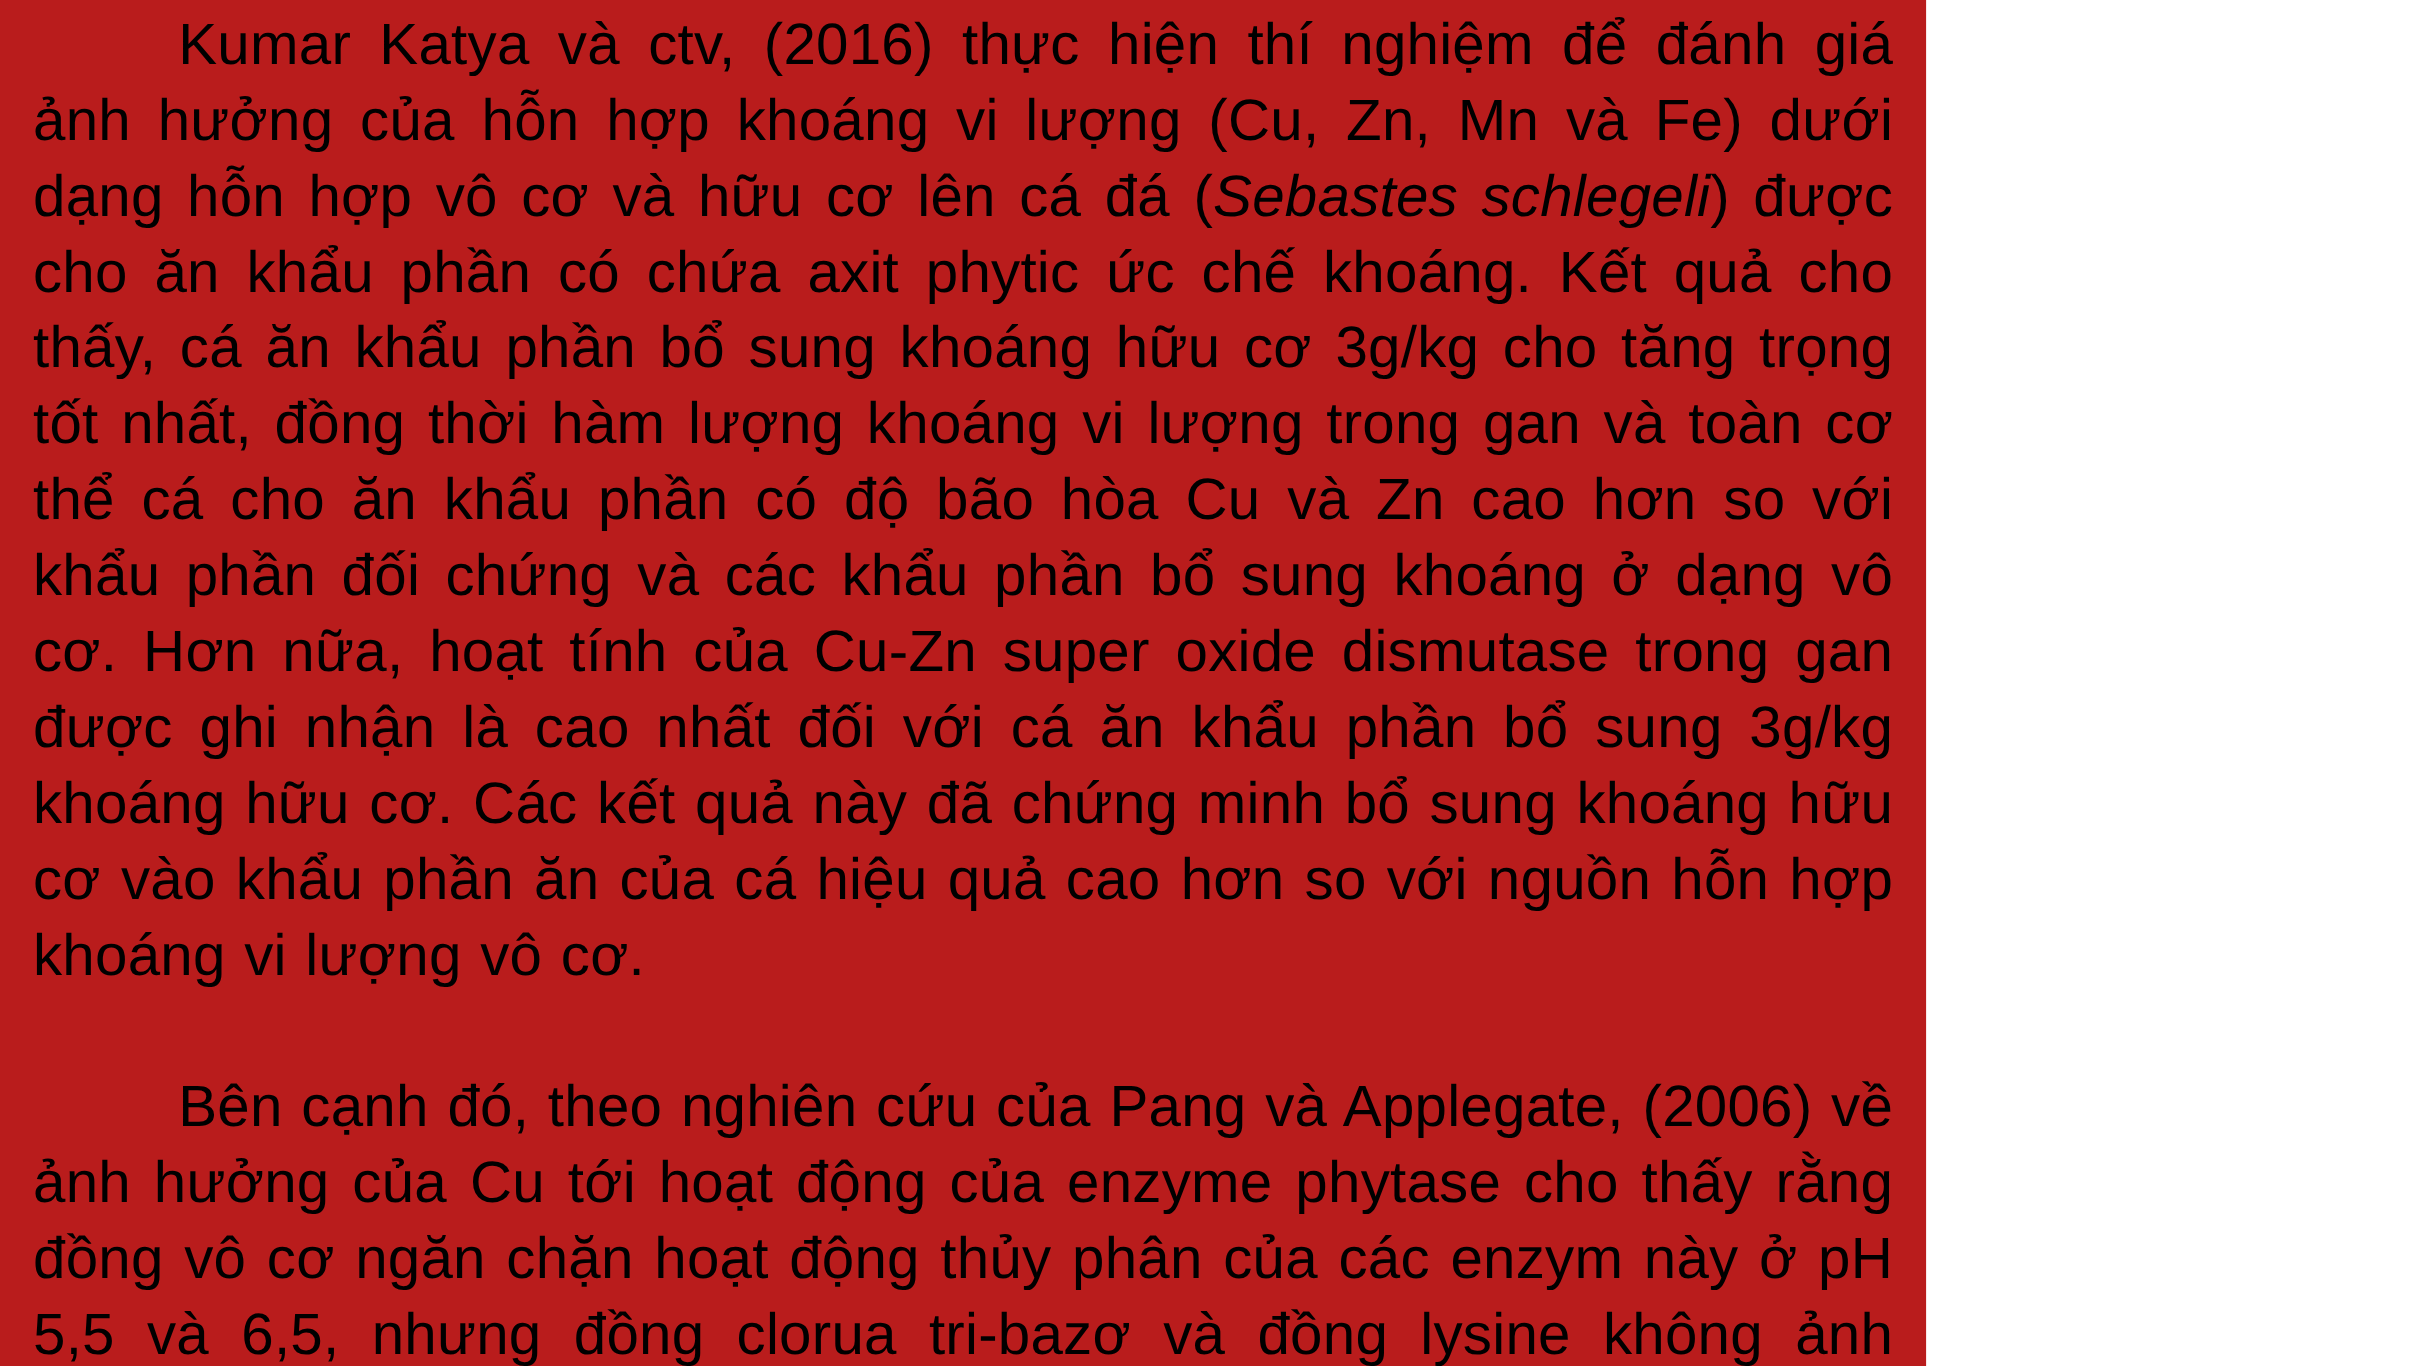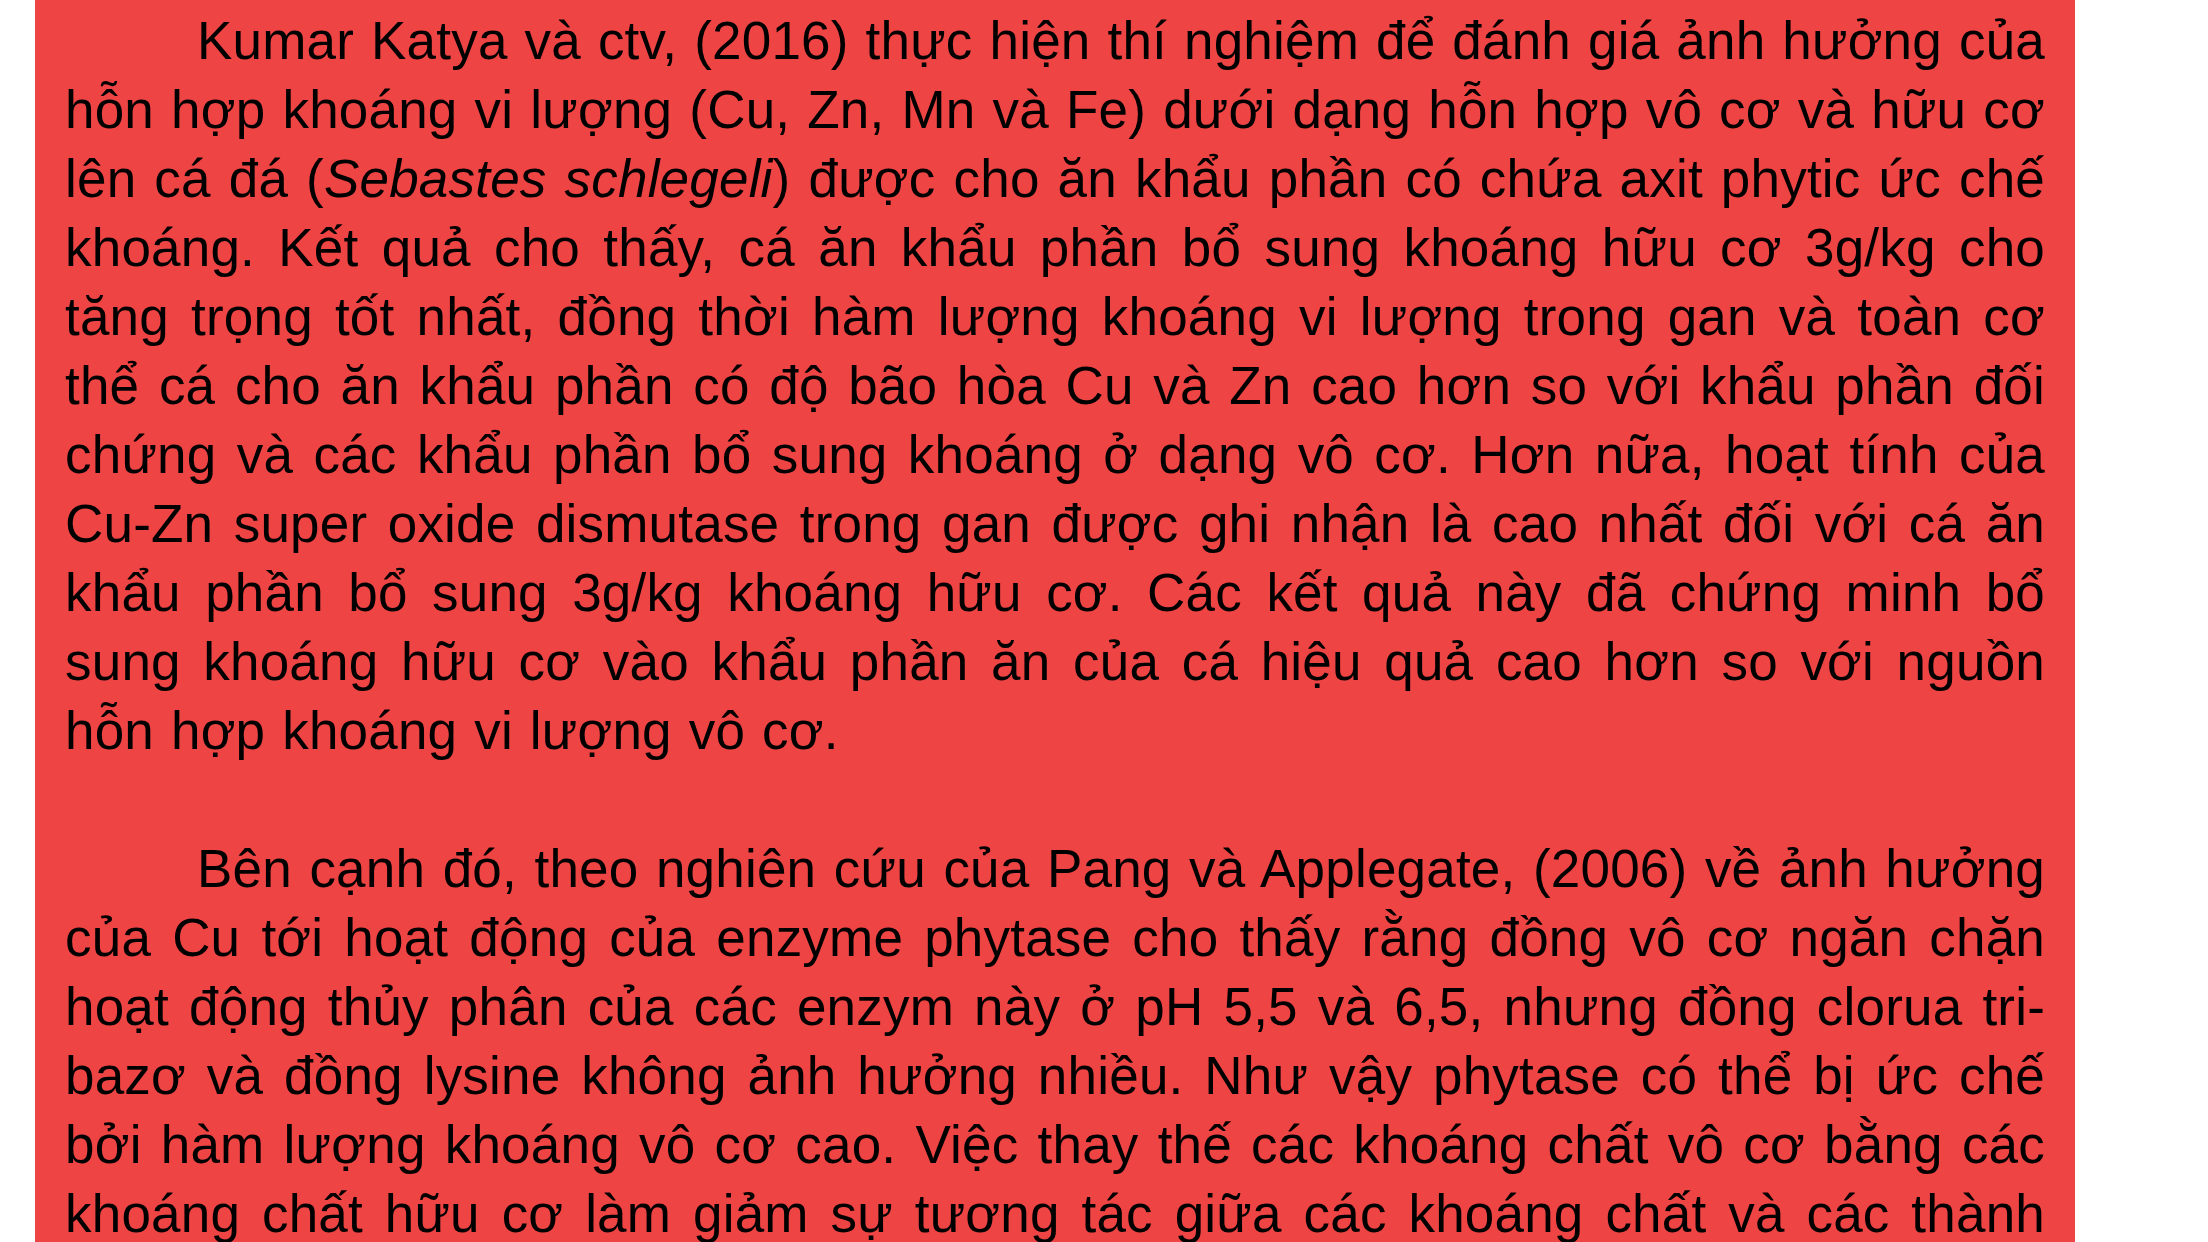--- a/index.html
+++ b/index.html
@@ -9,25 +9,24 @@
     color: #000000;
   }
   body {
     width: 2208px;
     height: 1242px;
     overflow: hidden;
     font-family: "Liberation Sans", "DejaVu Sans", sans-serif;
   }
   .page {
     box-sizing: border-box;
-    width: 2040px;
+    width: 1751px;
     height: 1242px;
     padding: 6px 30px 0 30px;
-    background: #ef4444;
-    margin-left: 35px;
+    background: #b91c1c;
   }
   .para {
     margin: 0;
     font-size: 53px;
     line-height: 69px;
     text-align: justify;
     text-justify: inter-word;
     text-indent: 132px;
     letter-spacing: 0.2px;
     word-spacing: 2px;

